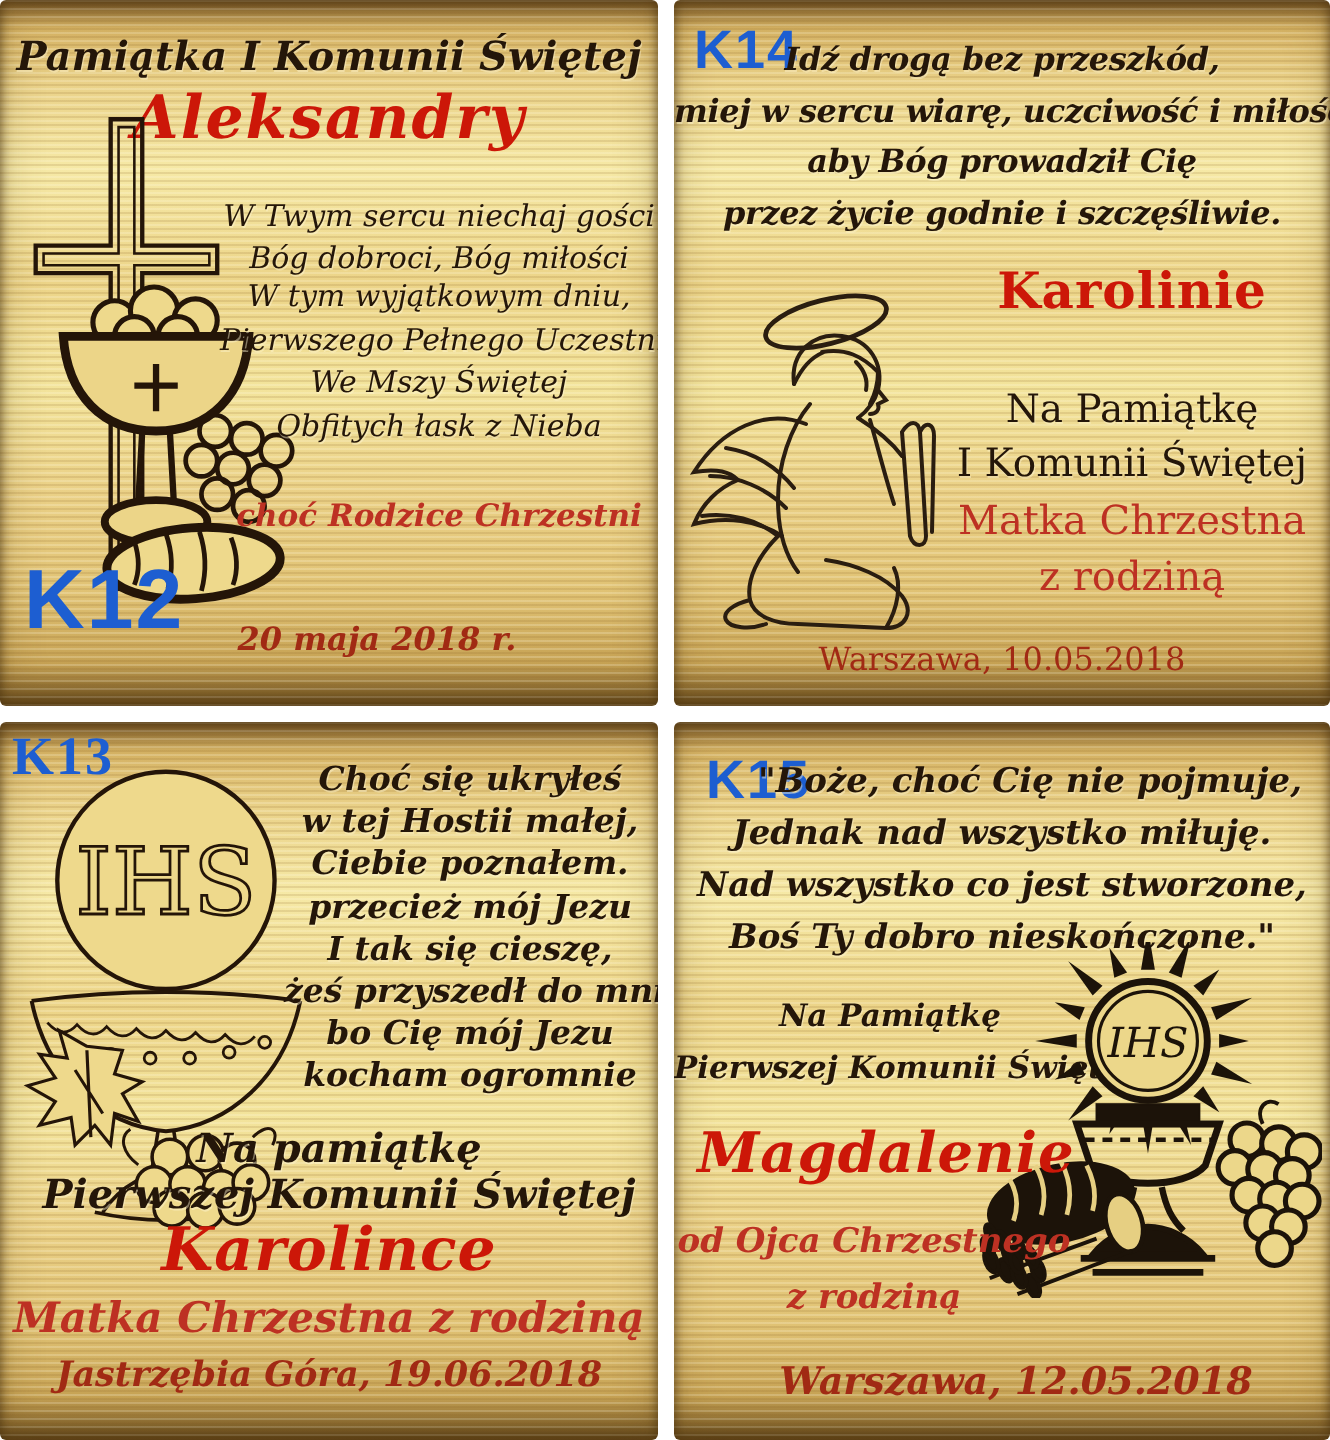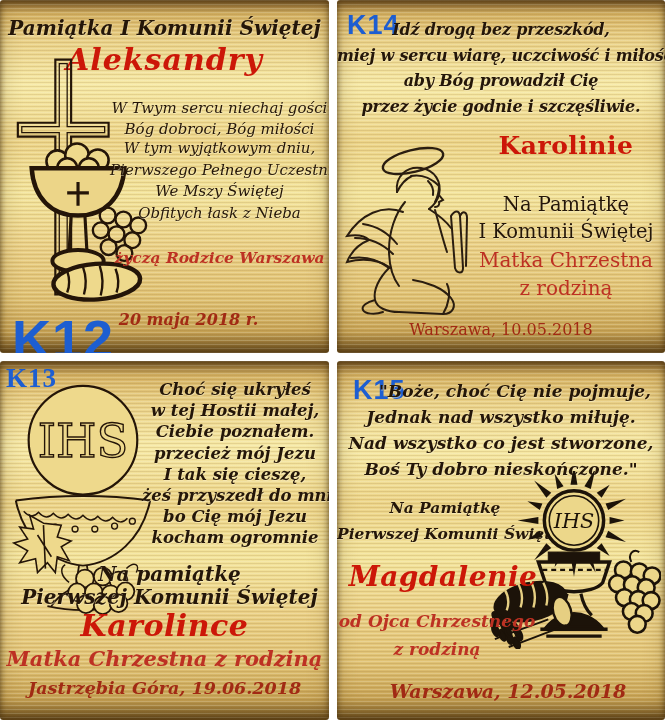--- a/index.html
+++ b/index.html
@@ -24,21 +24,21 @@
   .nowrap{white-space:nowrap;}
   svg{display:block;}
   
   .t12-title{top:16px;left:0;right:0;font-size:20px;font-weight:600;}
   .t12-name{top:42px;left:0;right:0;font-size:30px;font-weight:700;letter-spacing:1px;}
   .art12{left:6px;top:56px;}
   .t12-v1{left:110px;width:219px;top:98px;font-size:15px;line-height:21px;}
   .t12-v2{left:110px;width:219px;top:138px;font-size:15px;line-height:21.5px;}
   .t12-w{left:110px;width:219px;top:246px;font-size:15.5px;line-height:23px;font-weight:700;}
   .t12-d{left:76px;width:225px;top:310px;font-size:16px;font-weight:700;}
-  .c12{left:12px;top:276px;font-size:54px;margin-top:32px;}
+  .c12{left:12px;top:276px;font-size:42px;}
   
   .c14{left:10px;top:10px;font-size:27px;}
   .t14-v{left:0;right:0;top:17px;font-size:16px;line-height:25.5px;font-weight:700;letter-spacing:-0.2px;}
   .t14-name{left:130px;right:0;top:131px;font-size:25px;font-weight:700;letter-spacing:.5px;}
   .art14{left:2px;top:140px;}
   .t14-o{left:130px;right:0;top:192px;font-size:19.5px;line-height:26.5px;}
   .t14-f{left:130px;right:0;top:247px;font-size:20px;line-height:27.5px;}
   .t14-d{left:0;right:0;top:320px;font-size:16px;font-weight:400;}
   
   .c13{left:6px;top:2px;font-size:27px;font-family:Liberation Serif, serif;}
@@ -103,21 +103,21 @@
       <div class="nowrap">W Twym sercu niechaj gości</div>
       <div class="nowrap">Bóg dobroci, Bóg miłości</div>
     </div>
     <div class="abs ctr it bk t12-v2">
       <div class="nowrap">W tym wyjątkowym dniu,</div>
       <div class="nowrap">Pierwszego Pełnego Uczestnictwa</div>
       <div class="nowrap">We Mszy Świętej</div>
       <div class="nowrap">Obfitych łask z Nieba</div>
     </div>
     <div class="abs ctr it rt t12-w">
-      <div class="nowrap">życzą Rodzice Warszawa</div>
+      <div class="nowrap">choć Rodzice Chrzestni</div>
     </div>
     <div class="abs ctr it rd nowrap t12-d">20 maja 2018 r.</div>
     <div class="abs code c12">K12</div>
   </section>
 
   <section class="plaque">
     <div class="abs code c14">K14</div>
     <div class="abs ctr it bk t14-v">
       <div class="nowrap">Idź drogą bez przeszkód,</div>
       <div class="nowrap">miej w sercu wiarę, uczciwość i miłość,</div>

